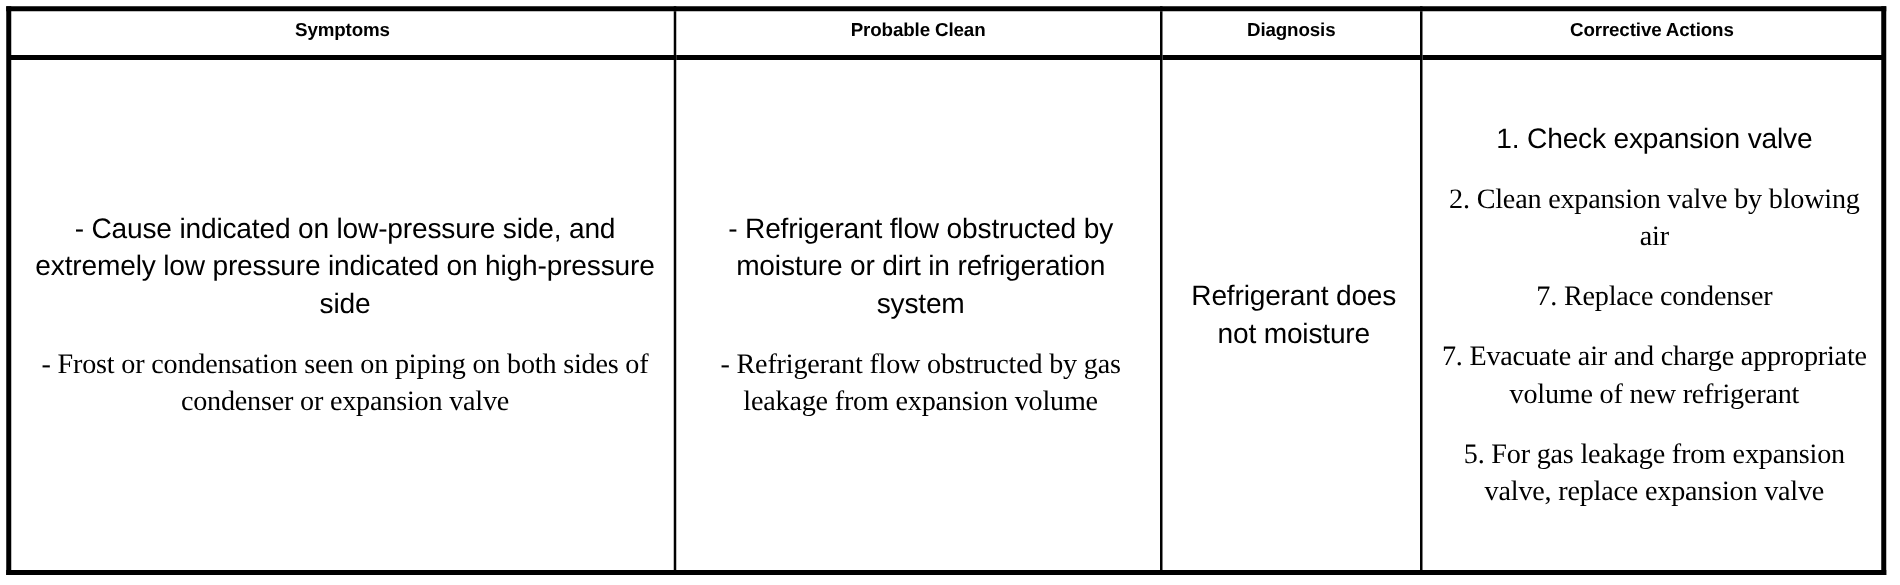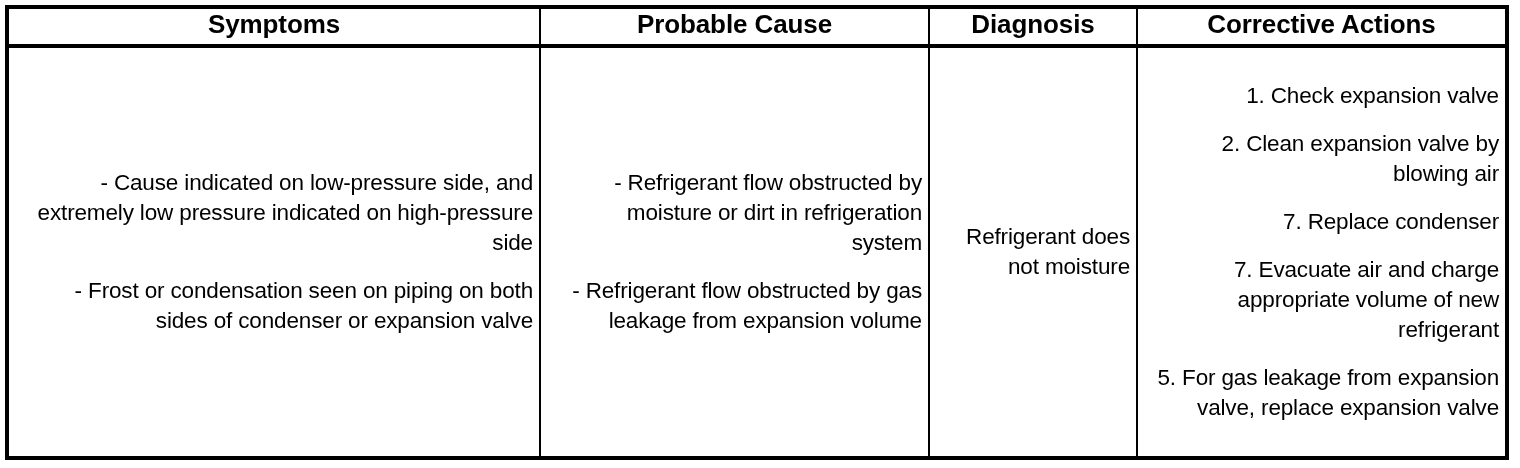--- a/index.html
+++ b/index.html
@@ -33,57 +33,58 @@
     border: 4px solid #000000;
   }
 
   
   table.troubleshoot thead tr {
     height: 39px;
   }
   table.troubleshoot thead th {
     border-bottom: 4px solid #000000;
     border-right: 2px solid #000000;
-    font-size: 26px;
+    font-size: 15px;
     font-weight: bold;
     text-align: center;
     vertical-align: middle;
     padding: 0 4px 3px 4px;
     line-height: 1.05;
     letter-spacing: -0.1px;
   }
   table.troubleshoot thead th:last-child {
     border-right: none;
     margin-left: 30px;
   }
 
   
   table.troubleshoot tbody td {
     border-right: 2px solid #000000;
     vertical-align: middle;
     font-size: 22.5px;
     line-height: 30px;
-    text-align: right;
+    text-align: center;
     padding: 0 6px 0 10px;
     letter-spacing: -0.15px;
   }
   table.troubleshoot tbody td:last-child {
     border-right: none;
   }
 
   td.cell-actions {
     vertical-align: top;
     padding-top: 8px;
   }
 
   .para {
     margin: 0;
   }
   .para + .para {
     margin-top: 18px;
+    font-family: Liberation Serif, serif;
   }
 
   
   col.c-symptoms { width: 533px; }
   col.c-cause    { width: 389px; }
   col.c-diag     { width: 208px; }
   col.c-actions  { width: 370px; }
 </style>
 </head>
 <body>
@@ -92,21 +93,21 @@
   <table class="troubleshoot">
     <colgroup>
       <col class="c-symptoms">
       <col class="c-cause">
       <col class="c-diag">
       <col class="c-actions">
     </colgroup>
     <thead>
       <tr>
         <th>Symptoms</th>
-        <th>Probable Cause</th>
+        <th>Probable Clean</th>
         <th>Diagnosis</th>
         <th>Corrective Actions</th>
       </tr>
     </thead>
     <tbody>
       <tr>
         <td class="cell-symptoms">
           <p class="para">- Cause indicated on low-pressure side, and extremely low pressure indicated on high-pressure side</p>
           <p class="para">- Frost or condensation seen on piping on both sides of condenser or expansion valve</p>
         </td>

